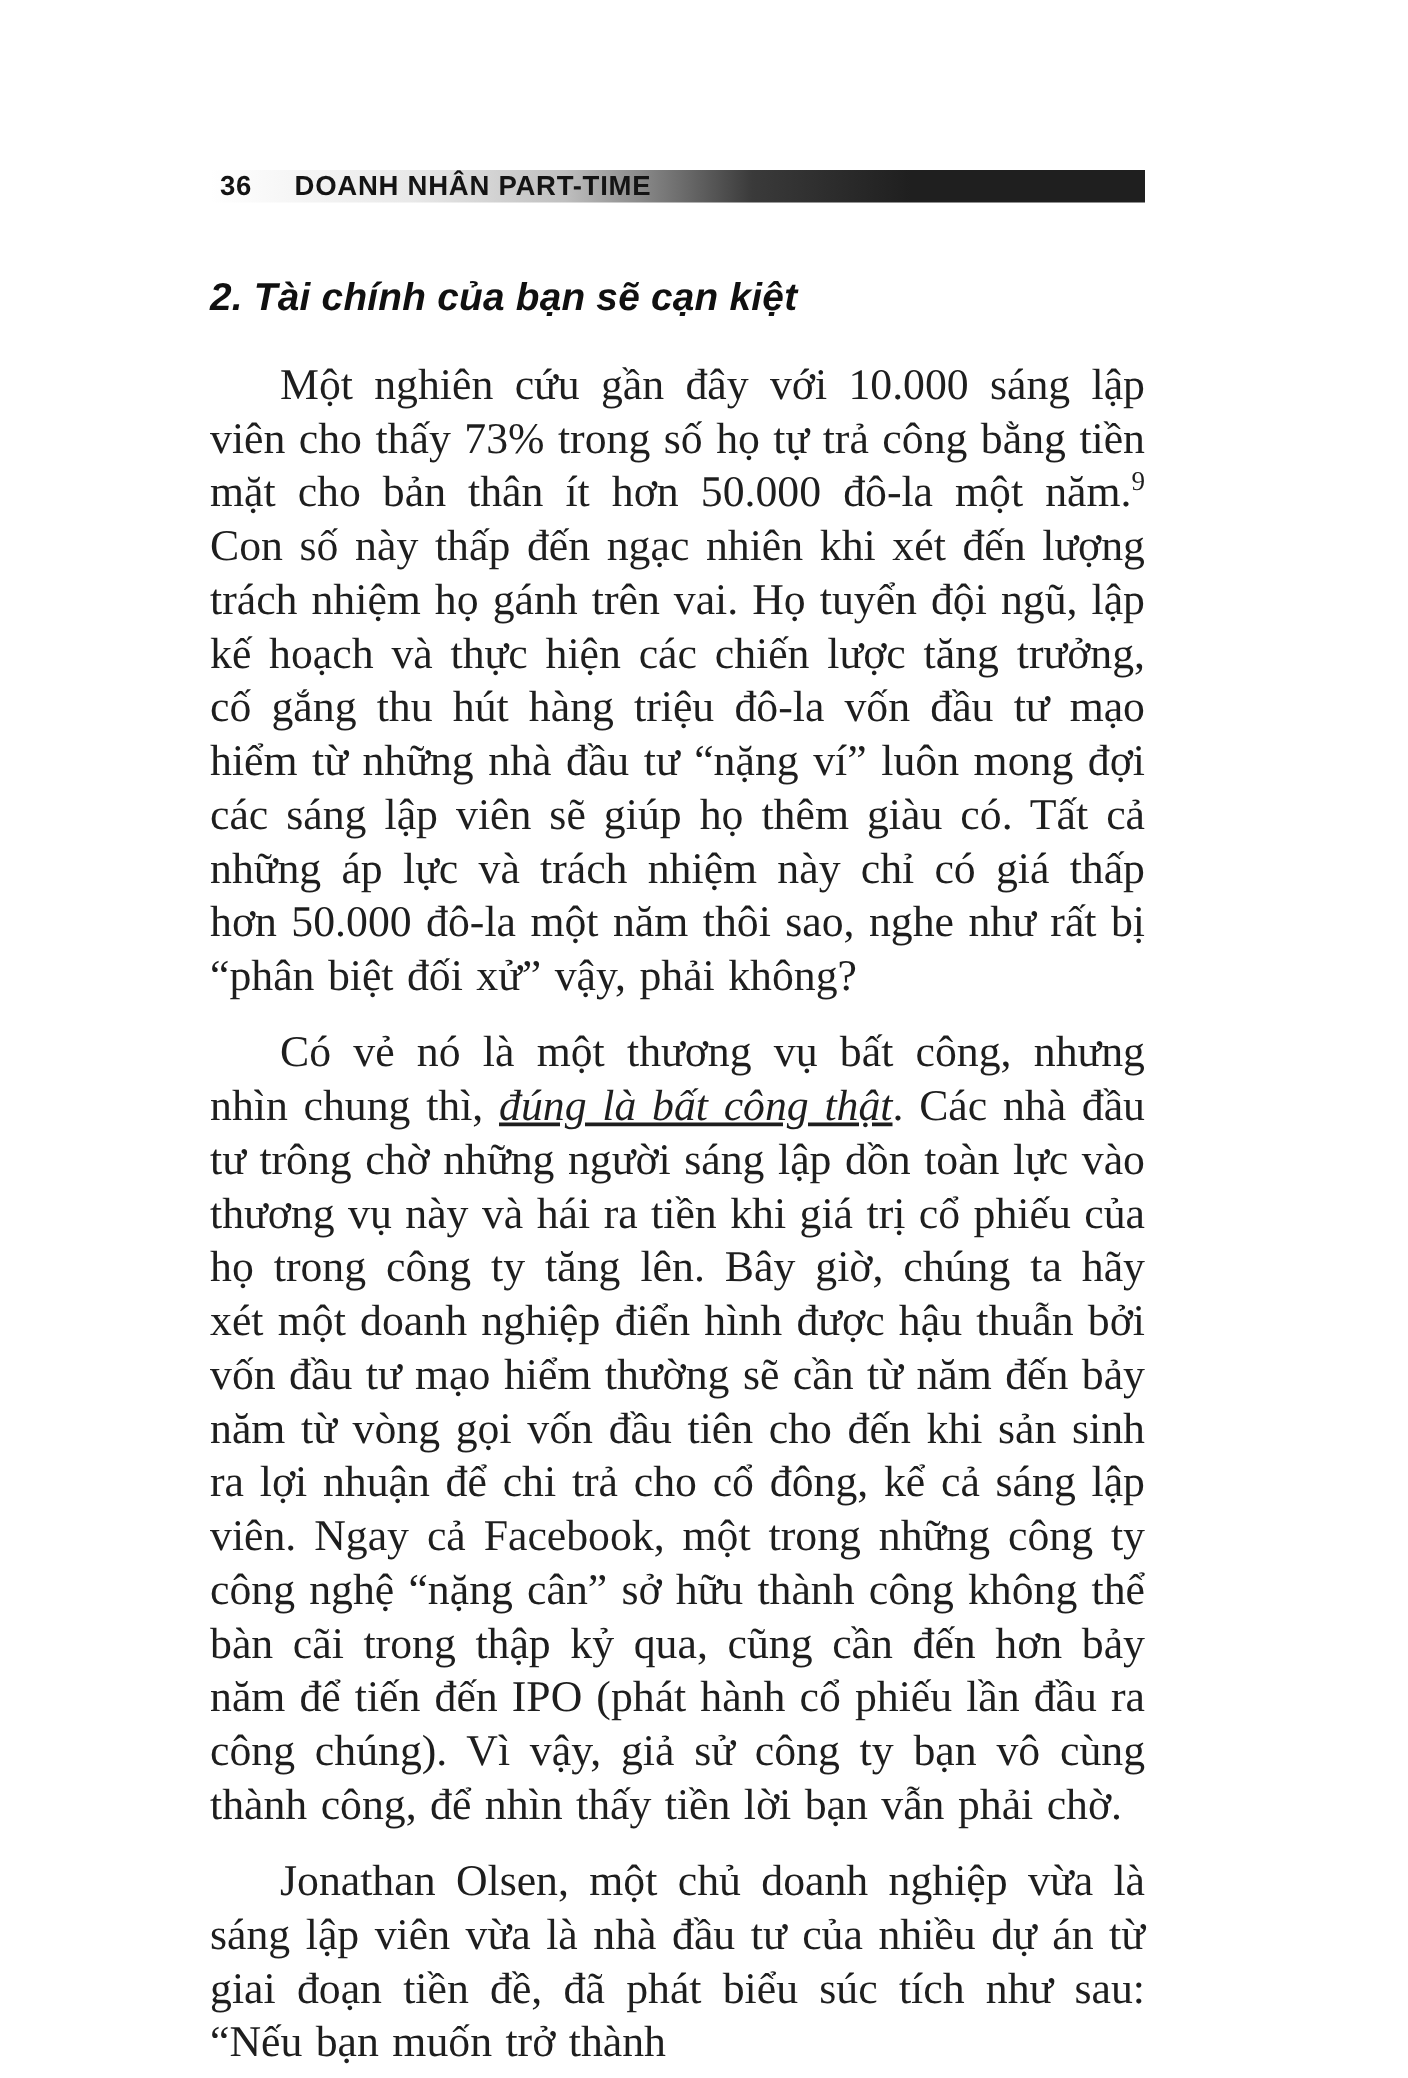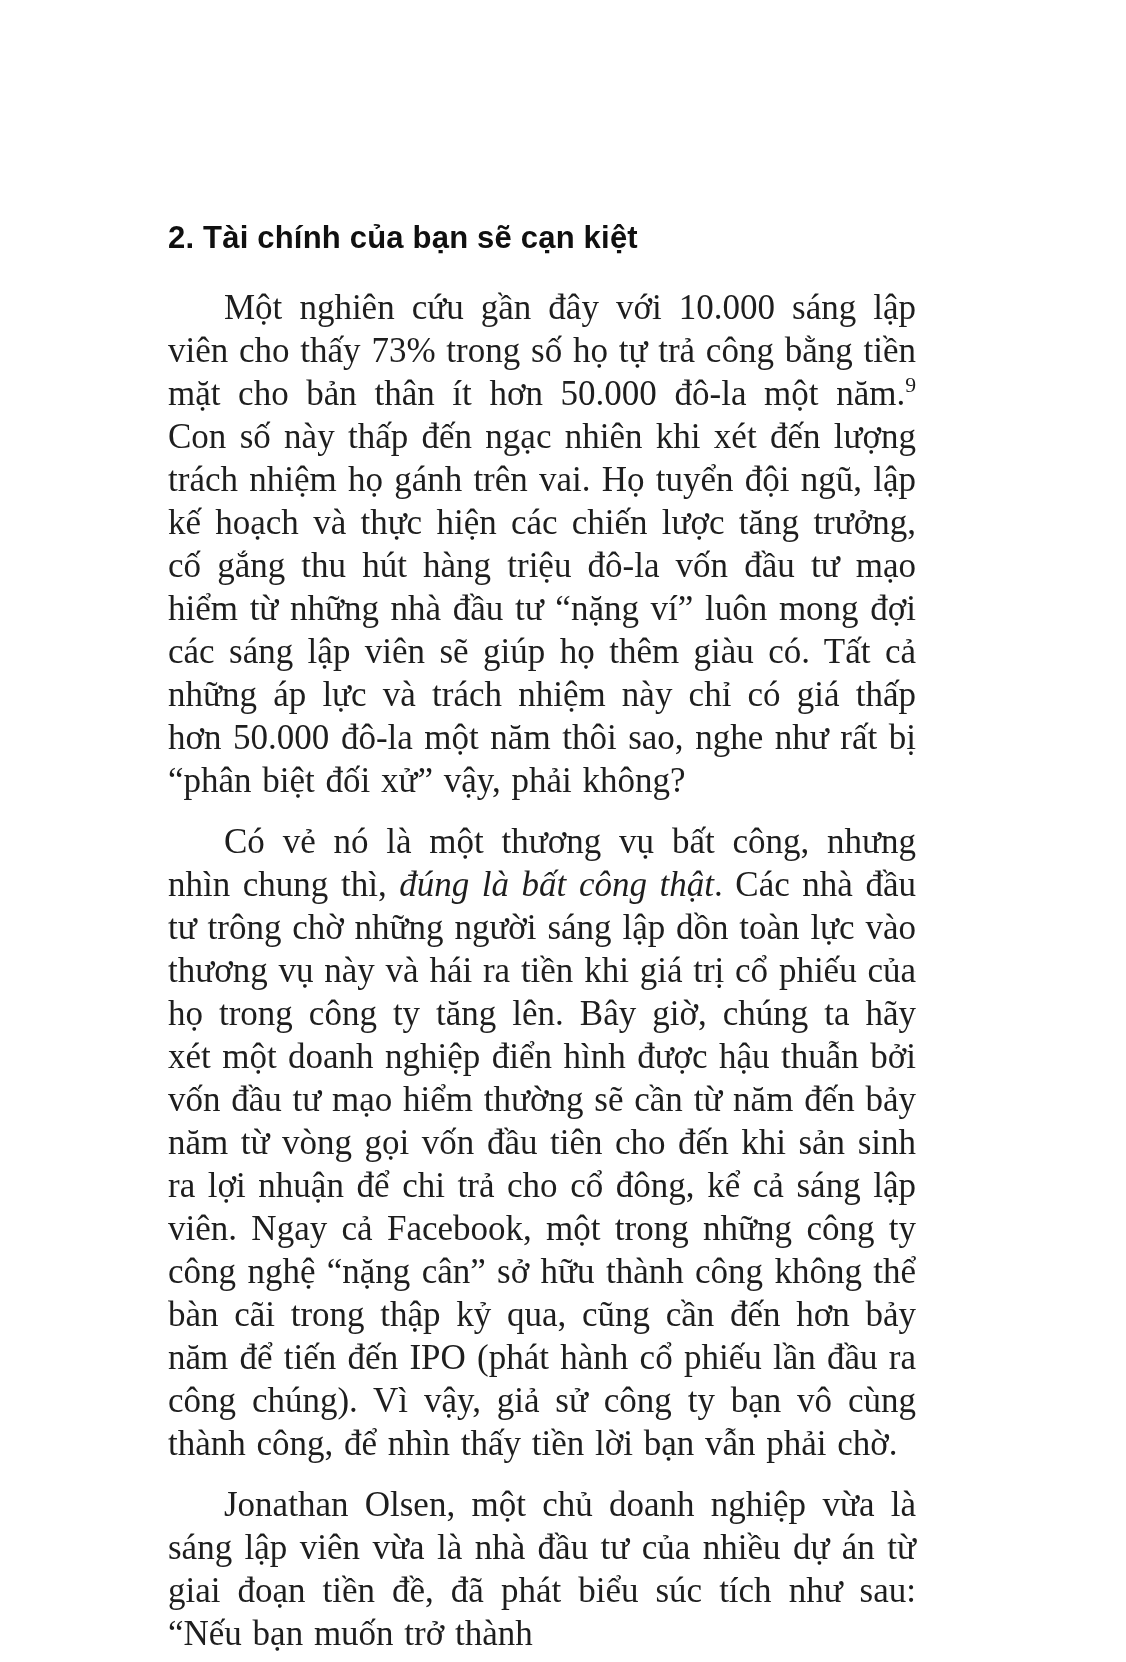--- a/index.html
+++ b/index.html
@@ -39,49 +39,57 @@
     margin-right: 34px;
   }
   .content {
     position: absolute;
     left: 168px;
     top: 220px;
     width: 748px;
   }
   .section-heading {
     font-family: "Liberation Sans", sans-serif;
+    font-style: italic;
     font-weight: bold;
     font-size: 31px;
     line-height: 36px;
     margin: 0 0 30px 0;
     color: #101010;
     letter-spacing: 0.2px;
   }
   .body-paragraph {
     font-size: 35px;
     line-height: 43px;
     text-align: justify;
     text-indent: 56px;
     margin: 0 0 18px 0;
     word-spacing: 2px;
   }
   .body-paragraph em {
     font-style: italic;
+    text-decoration: underline;
   }
   .body-paragraph sup {
     font-size: 0.62em;
     line-height: 0;
     vertical-align: super;
   }
 </style>
 </head>
 <body>
 
 <div class="page">
 
+  <header class="running-head">
+    <div class="head-bar">
+      <span class="page-num">36</span>
+      <span class="book-title">DOANH NHÂN PART-TIME</span>
+    </div>
+  </header>
 
   <main class="content">
     <h2 class="section-heading">2. Tài chính của bạn sẽ cạn kiệt</h2>
     <div id="paragraphs">
         <p class="body-paragraph"><span>Một nghiên cứu gần đây với 10.000 sáng lập viên cho thấy 73% trong số họ tự trả công bằng tiền mặt cho bản thân ít hơn 50.000 đô-la một năm.</span><sup>9</sup><span> Con số này thấp đến ngạc nhiên khi xét đến lượng trách nhiệm họ gánh trên vai. Họ tuyển đội ngũ, lập kế hoạch và thực hiện các chiến lược tăng trưởng, cố gắng thu hút hàng triệu đô-la vốn đầu tư mạo hiểm từ những nhà đầu tư “nặng ví” luôn mong đợi các sáng lập viên sẽ giúp họ thêm giàu có. Tất cả những áp lực và trách nhiệm này chỉ có giá thấp hơn 50.000 đô-la một năm thôi sao, nghe như rất bị “phân biệt đối xử” vậy, phải không?</span></p>
         <p class="body-paragraph"><span>Có vẻ nó là một thương vụ bất công, nhưng nhìn chung thì, </span><em>đúng là bất công thật</em><span>. Các nhà đầu tư trông chờ những người sáng lập dồn toàn lực vào thương vụ này và hái ra tiền khi giá trị cổ phiếu của họ trong công ty tăng lên. Bây giờ, chúng ta hãy xét một doanh nghiệp điển hình được hậu thuẫn bởi vốn đầu tư mạo hiểm thường sẽ cần từ năm đến bảy năm từ vòng gọi vốn đầu tiên cho đến khi sản sinh ra lợi nhuận để chi trả cho cổ đông, kể cả sáng lập viên. Ngay cả Facebook, một trong những công ty công nghệ “nặng cân” sở hữu thành công không thể bàn cãi trong thập kỷ qua, cũng cần đến hơn bảy năm để tiến đến IPO (phát hành cổ phiếu lần đầu ra công chúng). Vì vậy, giả sử công ty bạn vô cùng thành công, để nhìn thấy tiền lời bạn vẫn phải chờ.</span></p>
         <p class="body-paragraph"><span>Jonathan Olsen, một chủ doanh nghiệp vừa là sáng lập viên vừa là nhà đầu tư của nhiều dự án từ giai đoạn tiền đề, đã phát biểu súc tích như sau: “Nếu bạn muốn trở thành</span></p>
       </div>
   </main>
 

